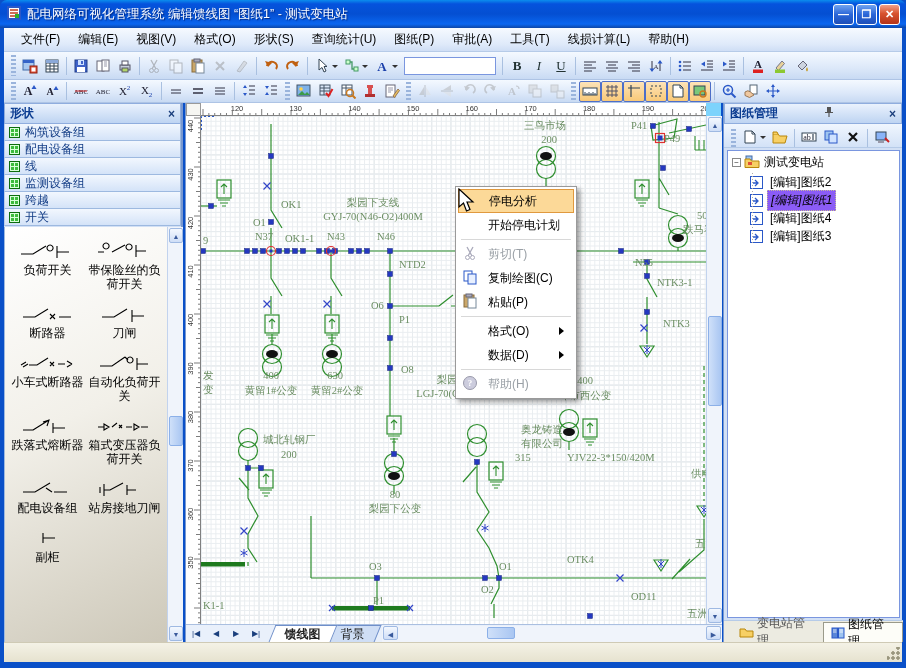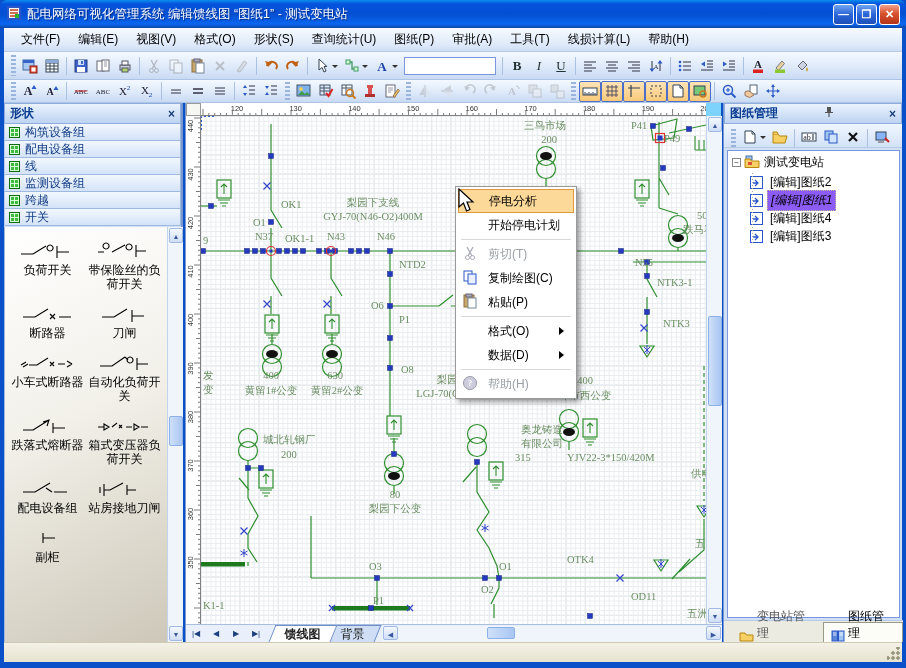--- a/index.html
+++ b/index.html
@@ -100,21 +100,21 @@
   .tree-root { display:flex; align-items:center; padding:3px 2px 2px 4px; }
   .tree-expander { width:9px; height:9px; border:1px solid #888; background:#fff; font-size:8px; line-height:7px;
     text-align:center; color:#333; margin-right:3px; }
   .tree-row { display:flex; align-items:center; height:18px; padding-left:22px; position:relative; }
   .tree-row .tlbl { padding:1px 3px; }
   .tree-row.sel .tlbl { background:#8b5cf6; border:1px dotted #c8bd96;font-style:italic; }
   .tree-line { position:absolute; left:24px; top:0; bottom:0; width:1px;
     background:repeating-linear-gradient(180deg,#aaa 0 1px,transparent 1px 3px); }
   #sheets-tabs { position:absolute; left:0; bottom:0; width:179px; height:22px; background:#ecebe1;
     border-top:1px solid #b6cbe8; display:flex; align-items:flex-end; padding-left:8px; }
-  .rp-tab { height:20px; display:flex; align-items:flex-end; gap:3px; padding:0 7px; font-size:12px; color:#555; }
+  .rp-tab { height:20px; display:flex; align-items:center; gap:3px; padding:0 7px; font-size:12px; color:#555; }
   .rp-tab.active { background:#fdfdf8; border:1px solid #9a9a8a; border-bottom:none; color:#000; }
 
   
   #statusbar { left:4px; top:642px; width:898px; height:20px; background:linear-gradient(180deg,#f4f2e6,#e6e2cf);
     border-top:1px solid #cfcab5; }
   #grip { position:absolute; right:2px; bottom:2px; width:13px; height:13px;
     background:
      radial-gradient(circle at 11px 11px,#9a967e 1.5px,transparent 2px),
      radial-gradient(circle at 11px 6px,#9a967e 1.5px,transparent 2px),
      radial-gradient(circle at 6px 11px,#9a967e 1.5px,transparent 2px),

